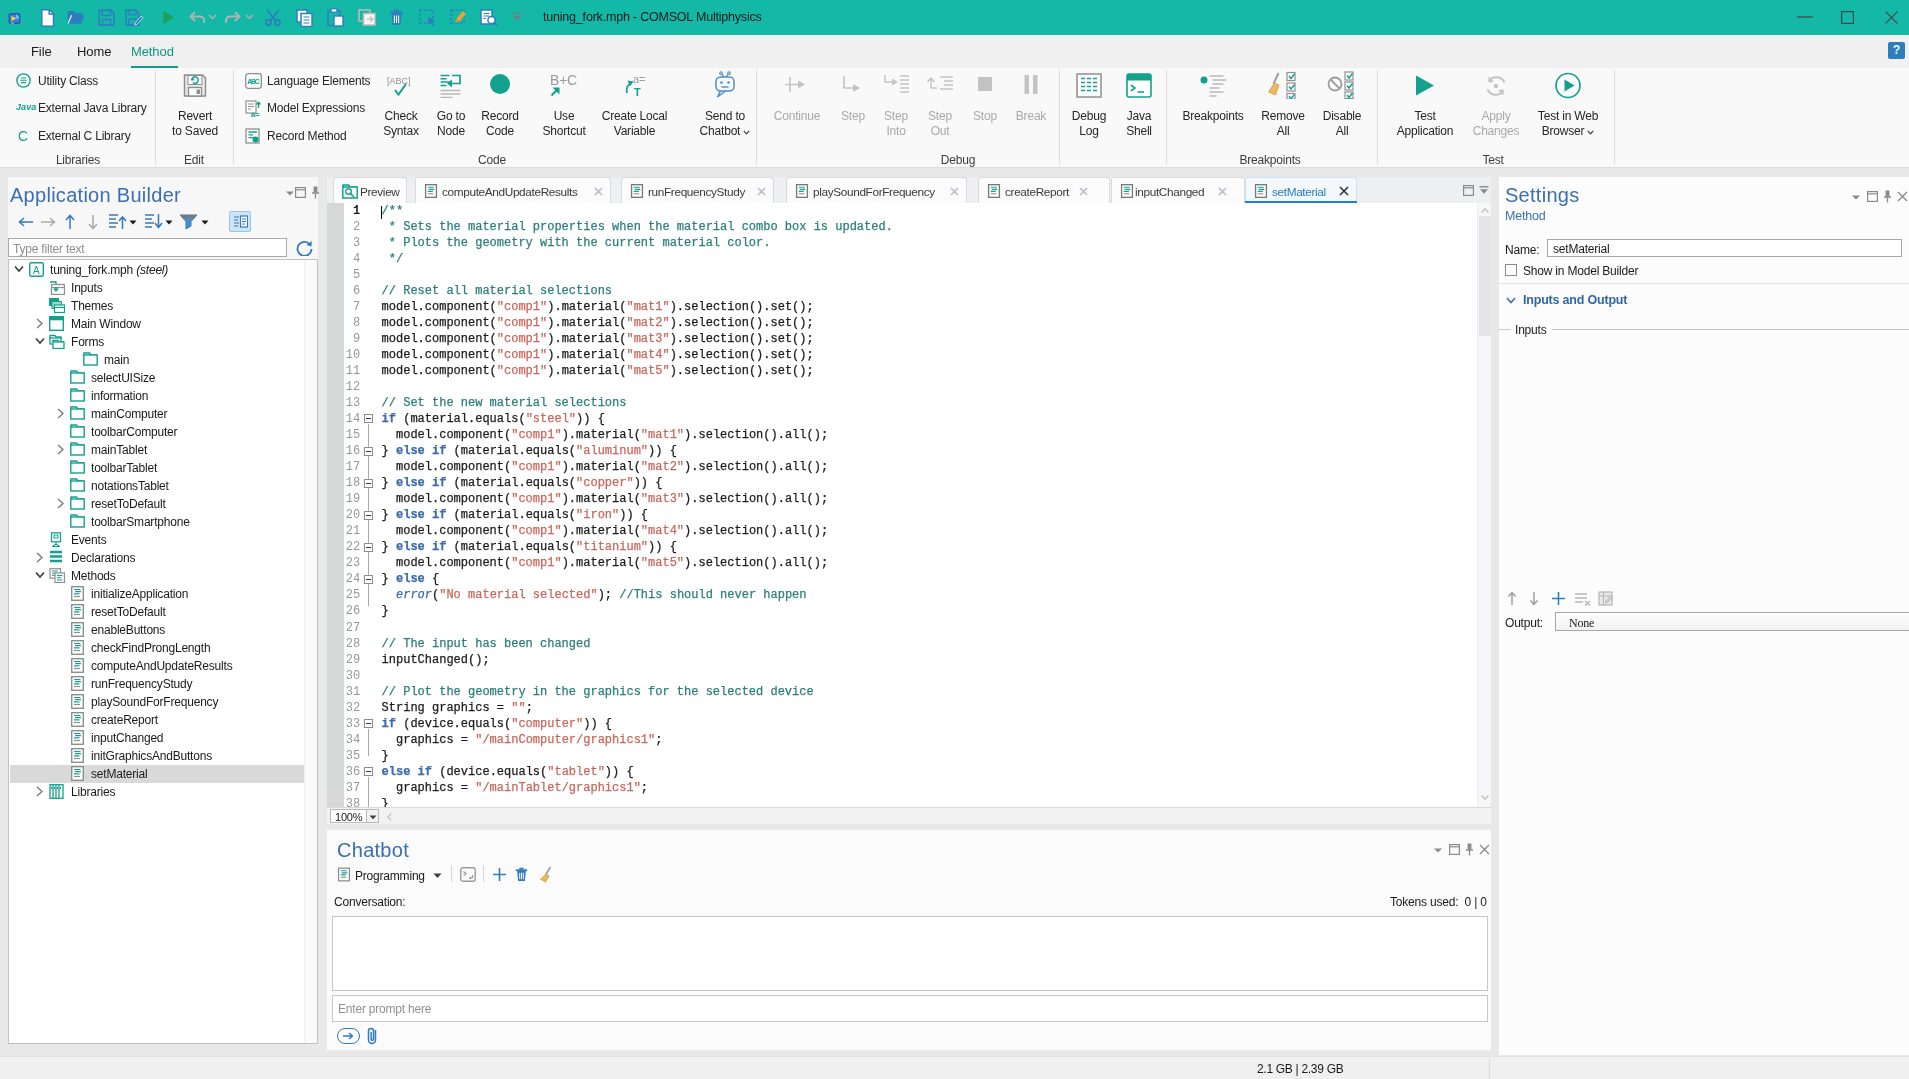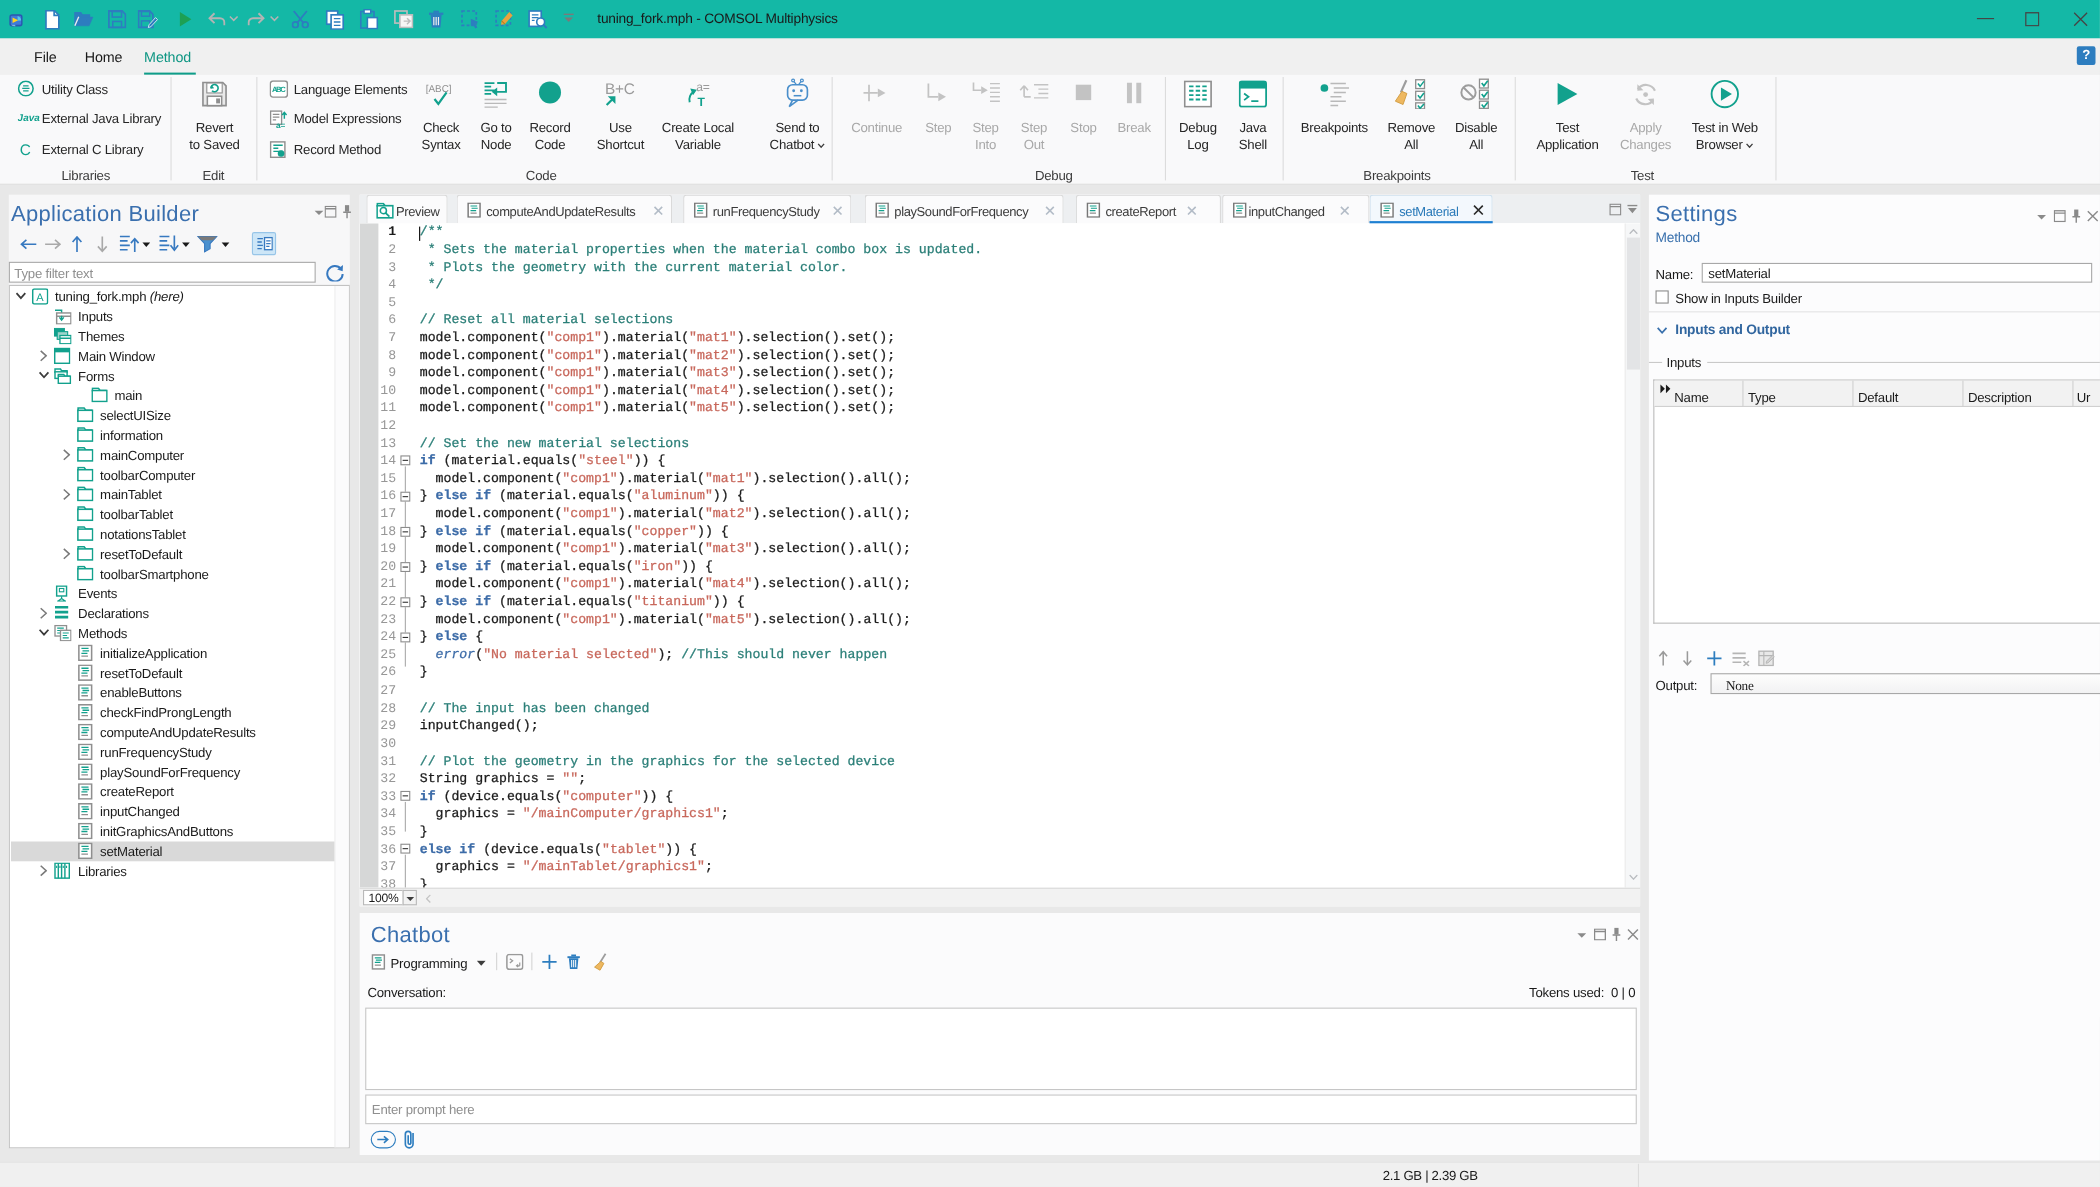--- a/index.html
+++ b/index.html
@@ -478,21 +478,21 @@
   <div id="treebox">
 <div class="abs" style="right:0;top:0;width:13px;height:783px;background:#fbfbfc;border-left:1px solid #eeeeee;"></div>
 <div class="trow" style="top:1px;">
         <svg class="chv" style="left:4px;" width="10" height="8" viewBox="0 0 10 8">
           <path d="M1 1.5 L5 6 L9 1.5" fill="none" stroke="#3c3c3c" stroke-width="1.6"></path>
         </svg>
         <svg class="tic" style="left:19px;" width="15" height="15" viewBox="0 0 15 15">
           <rect x="0.7" y="0.7" width="13.6" height="13.6" rx="1.5" fill="#fff" stroke="#12a18d" stroke-width="1.4"></rect>
           <text x="4" y="11.5" font-family="Liberation Sans" font-size="10" fill="#12a18d">A</text>
         </svg>
-        <span class="tx" style="left:40px;">tuning_fork.mph <i>(here)</i></span>
+        <span class="tx" style="left:40px;">tuning_fork.mph <i>(steel)</i></span>
       </div>
 <div class="trow" style="top:19px;">
         <svg class="tic" style="left:39px;" width="16" height="15" viewBox="0 0 16 15">
           <path d="M1 2 H7 V7" fill="none" stroke="#12a18d" stroke-width="1.3"></path>
           <rect x="2.5" y="4.5" width="13" height="10" fill="#fff" stroke="#8f8f8f" stroke-width="1.3"></rect>
           <path d="M2.5 7.5 H15.5" stroke="#8f8f8f" stroke-width="1.3"></path>
           <path d="M7 7 V10 M5 8.5 L7 11 L9 8.5" fill="none" stroke="#12a18d" stroke-width="1.3"></path>
         </svg>
         <span class="tx" style="left:61px;">Inputs</span>
       </div>
@@ -1010,45 +1010,29 @@
       <path d="M1 7 H8 M4.5 7 V12.5" stroke="#8a8a8a" stroke-width="1.3"></path>
     </svg>
   <svg class="abs" style="left:398px;top:14px;" width="11" height="11" viewBox="0 0 11 11">
       <path d="M1 1 L10 10 M10 1 L1 10" stroke="#8a8a8a" stroke-width="1.3"></path>
     </svg>
   <span class="abs" style="left:6px;top:66px;">Name:</span>
   <div class="inputbox" style="left:48px;top:62px;width:355px;height:18px;">
       <span class="abs" style="left:5px;top:2px;">setMaterial</span>
     </div>
   <div class="abs" style="left:6px;top:87px;width:12px;height:12px;background:#fff;border:1px solid #8b8b8b;"></div>
-  <span class="abs" style="left:24px;top:87px;">Show in Inputs Builder</span>
+  <span class="abs" style="left:24px;top:87px;">Show in Model Builder</span>
   <div class="abs" style="left:0px;top:106px;width:410px;height:1px;background:#e3e3e3;"></div>
   <svg class="abs" style="left:7px;top:120px;" width="10" height="7" viewBox="0 0 10 7">
       <path d="M1 1 L5 5.5 L9 1" fill="none" stroke="#3a71ad" stroke-width="1.6"></path>
     </svg>
   <span class="abs" style="left:24px;top:116px;font-size:12.5px;font-weight:bold;color:#31669f;">Inputs and Output</span>
   <div class="abs" style="left:0px;top:152px;width:12px;height:1px;background:#c9c9c9;"></div>
   <span class="abs" style="left:16px;top:146px;">Inputs</span>
   <div class="abs" style="left:53px;top:152px;width:357px;height:1px;background:#c9c9c9;"></div>
-  <div class="abs" style="left:4px;top:168px;width:406px;height:222px;background:#fff;border:1px solid #b9b9b9;border-right:none;">
-    <div class="abs" style="left:0;top:0;width:406px;height:24px;background:#f2f2f2;border-bottom:1px solid #d0d0d0;"></div>
-    <svg class="abs" style="left:5px;top:3px;" width="11" height="9" viewBox="0 0 11 9">
-        <path d="M0.5 0.5 L4.5 4.5 L0.5 8.5 Z" fill="#1a1a1a"></path>
-        <path d="M5.5 0.5 L9.5 4.5 L5.5 8.5 Z" fill="#1a1a1a"></path>
-      </svg>
-    <span class="abs" style="left:18px;top:8px;">Name</span>
-    <span class="abs" style="left:85px;top:8px;">Type</span>
-    <span class="abs" style="left:185px;top:8px;">Default</span>
-    <span class="abs" style="left:285px;top:8px;">Description</span>
-    <span class="abs" style="left:384px;top:8px;">Ur</span>
-    <div class="abs" style="left:80px;top:0;width:1px;height:24px;background:#d0d0d0;"></div>
-    <div class="abs" style="left:180px;top:0;width:1px;height:24px;background:#d0d0d0;"></div>
-    <div class="abs" style="left:280px;top:0;width:1px;height:24px;background:#d0d0d0;"></div>
-    <div class="abs" style="left:380px;top:0;width:1px;height:24px;background:#d0d0d0;"></div>
-  </div>
   <svg class="abs" style="left:8px;top:414px;" width="10" height="15" viewBox="0 0 10 15">
       <path d="M5 14 V2 M1.5 5.5 L5 1.5 L8.5 5.5" fill="none" stroke="#9a9a9a" stroke-width="1.4"></path>
     </svg>
   <svg class="abs" style="left:30px;top:414px;" width="10" height="15" viewBox="0 0 10 15">
       <path d="M5 1 V13 M1.5 9.5 L5 13.5 L8.5 9.5" fill="none" stroke="#9a9a9a" stroke-width="1.4"></path>
     </svg>
   <svg class="abs" style="left:52px;top:414px;" width="15" height="15" viewBox="0 0 15 15">
       <path d="M7.5 1 V14 M1 7.5 H14" stroke="#2d7dbf" stroke-width="1.6"></path>
     </svg>
   <svg class="abs" style="left:75px;top:415px;" width="18" height="14" viewBox="0 0 18 14">

